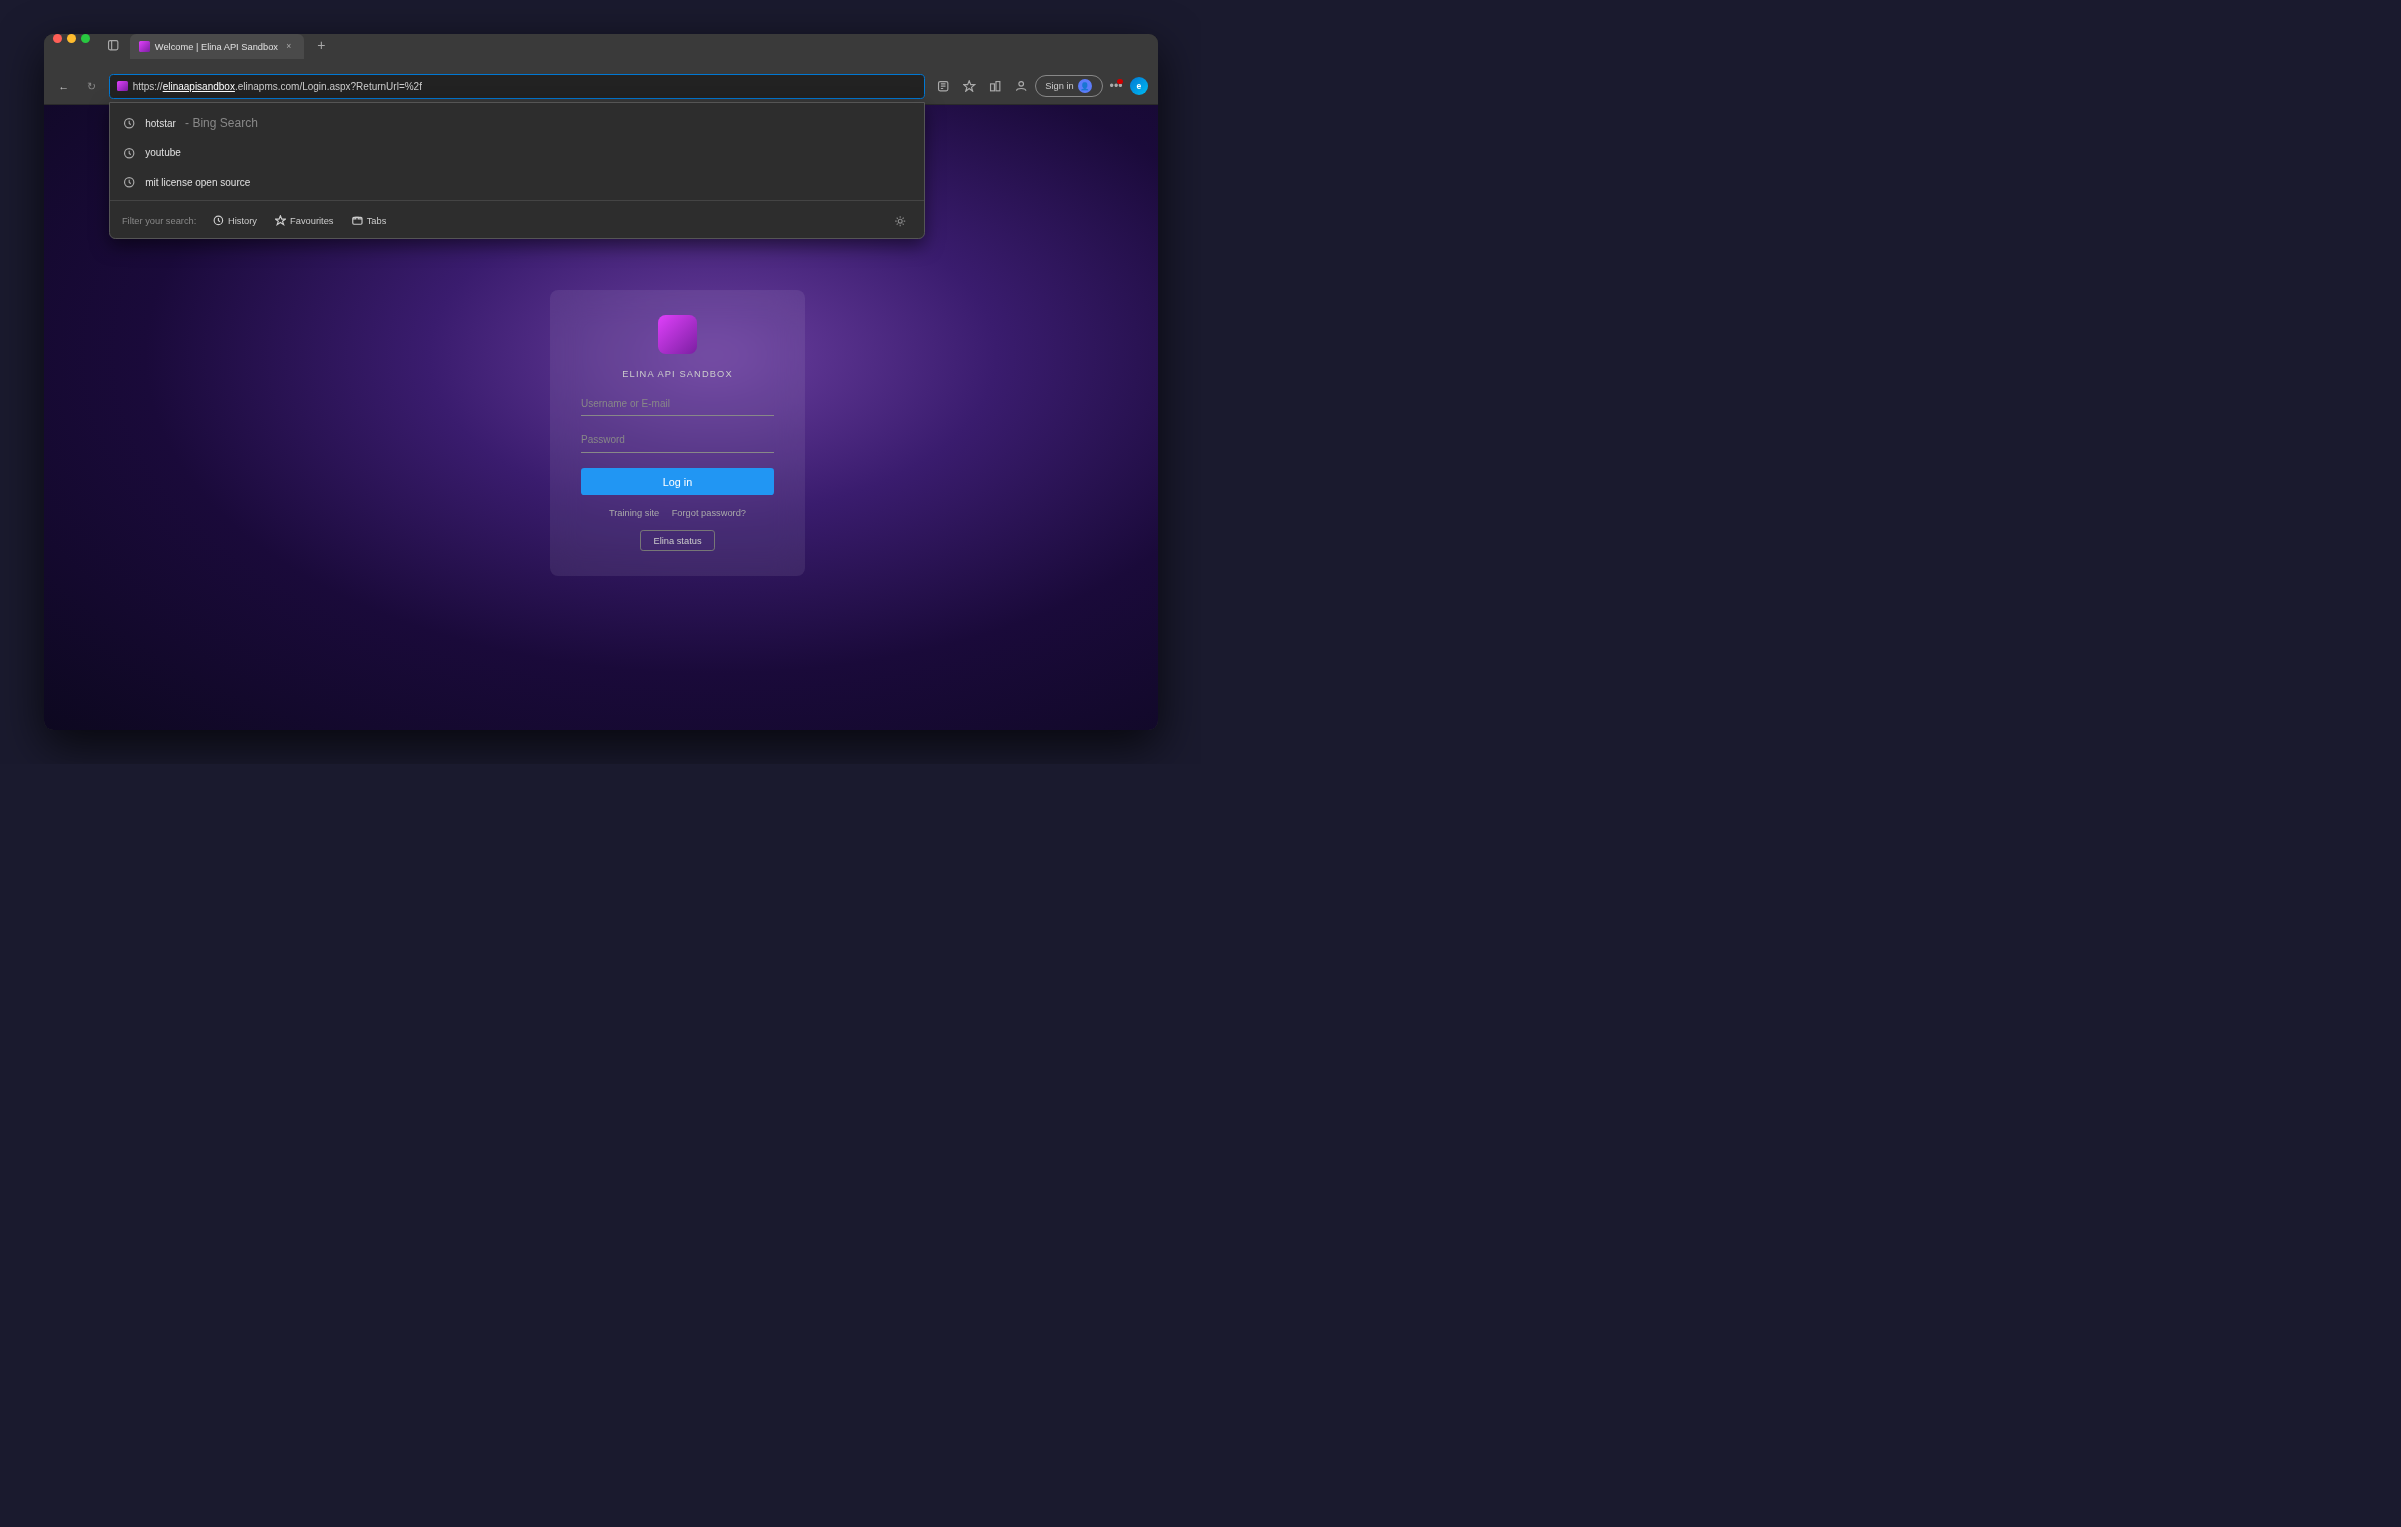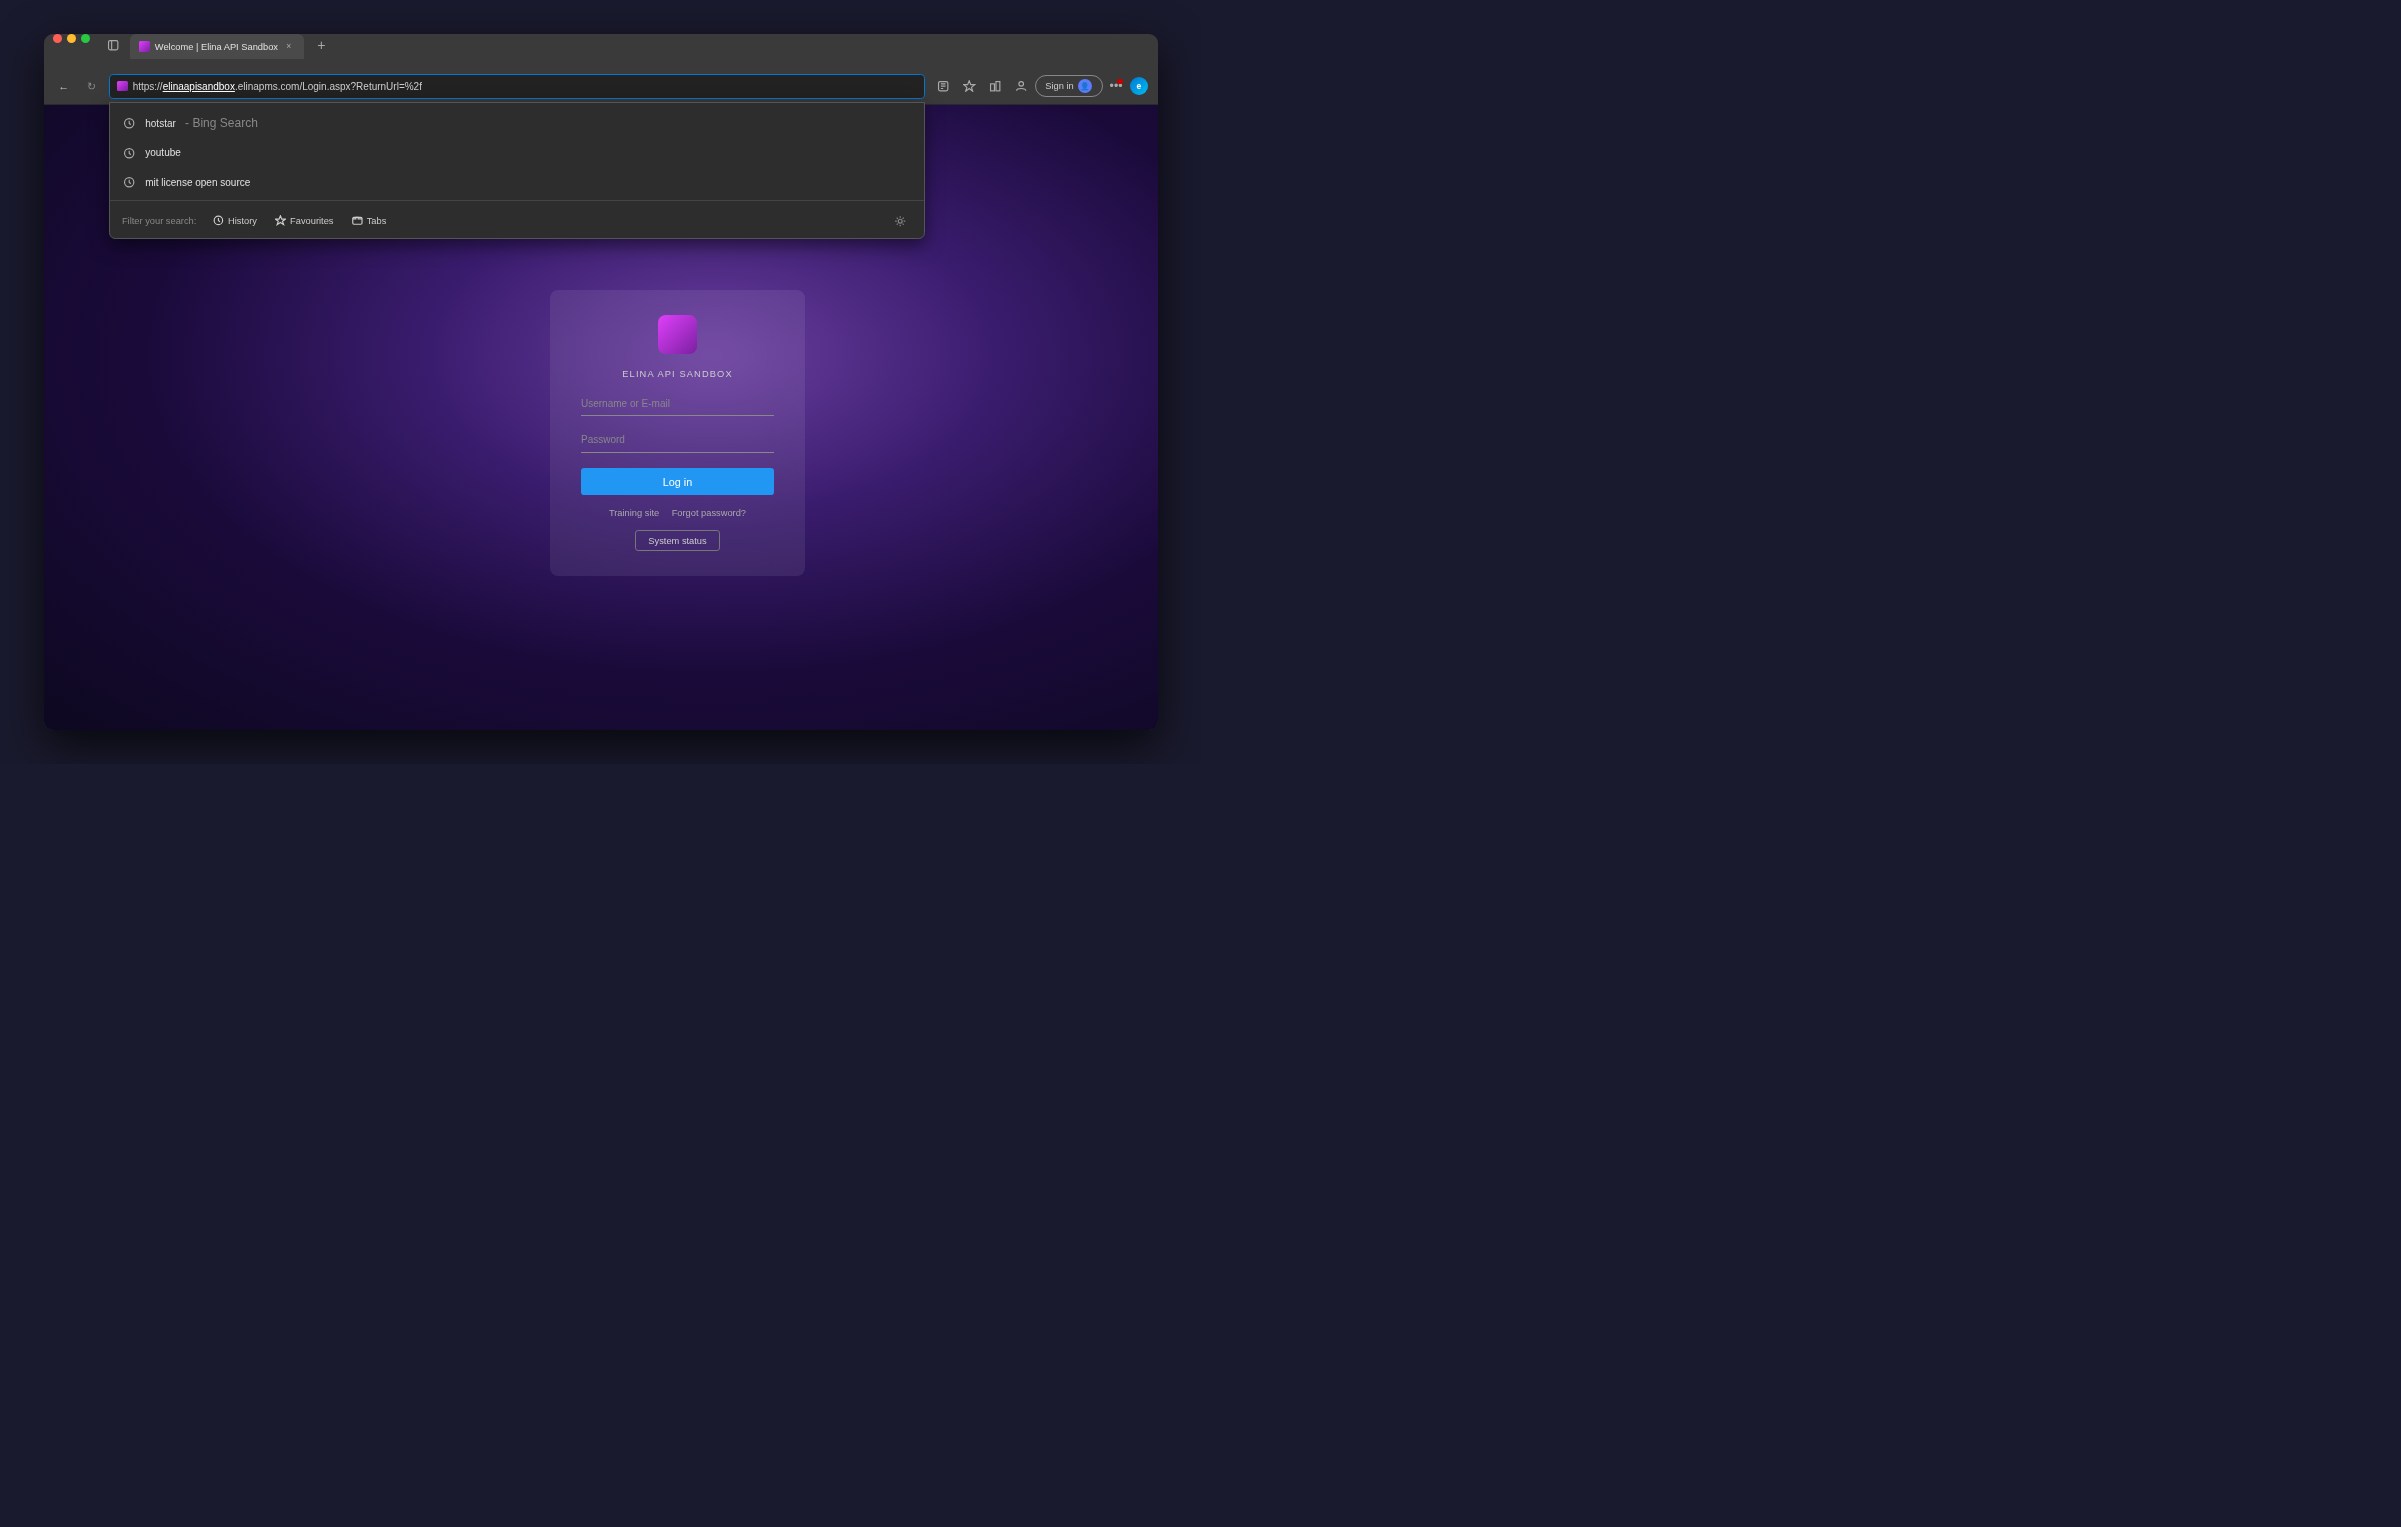--- a/index.html
+++ b/index.html
@@ -581,19 +581,19 @@
 
         <input class="login-input" type="password" placeholder="Password" style="">
 
         <button class="login-btn">Log in</button>
 
         <div class="login-links">
           <a href="#">Training site</a>
           <a href="#">Forgot password?</a>
         </div>
 
-        <button class="system-status-btn">System status</button>
+        <button class="system-status-btn">Elina status</button>
       </div>
     </div>
   </div>
 
 </div>
 
 
 </body></html>

